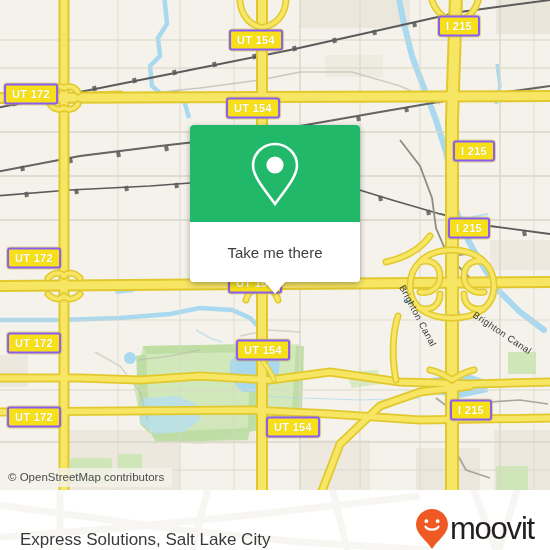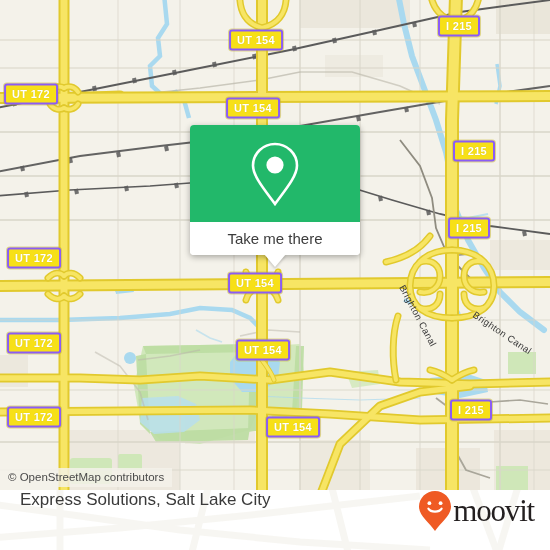--- a/index.html
+++ b/index.html
@@ -64,21 +64,21 @@
   }
   #card-green {
     background: #22b86a;
     height: 97px;
     border-radius: 4px 4px 0 0;
     display: flex;
     align-items: center;
     justify-content: center;
   }
   #card-label {
-    height: 33px;
+    height: 60px;
     background: #fff;
     border-radius: 0 0 4px 4px;
     display: flex;
     align-items: center;
     justify-content: center;
     color: #3c3c3c;
     font-size: 15px;
   }
   #card-tail {
     position: absolute;
@@ -102,21 +102,21 @@
     z-index: 30;
   }
 
   
   #bottom-bar {
     position: absolute;
     left: 0; top: 490px;
     width: 550px; height: 60px;
     background: #ffffff;
     display: flex;
-    align-items: flex-start;
+    align-items: flex-end;
     justify-content: space-between;
     z-index: 50;
     overflow: hidden;
   }
   #bottom-watermark {
     position: absolute; left: 0; top: 0;
     width: 550px; height: 60px;
     opacity: .5;
     pointer-events: none;
   }
@@ -132,21 +132,21 @@
     margin-right: 16px;
     display: flex;
     align-items: center;
     z-index: 2;
   }
   #moovit-wordmark {
     font-size: 31px;
     color: #231f20;
     letter-spacing: -1.2px;
     margin-left: 1px;
-    font-family: Liberation Serif, serif;
+    font-family: Liberation Sans, sans-serif;
     font-weight: 500;
   }
 </style>
 </head>
 <body>
 
 <div id="app">
 
   <div id="map-canvas">
     <svg id="map-svg" width="550" height="496" viewBox="0 0 550 496">

